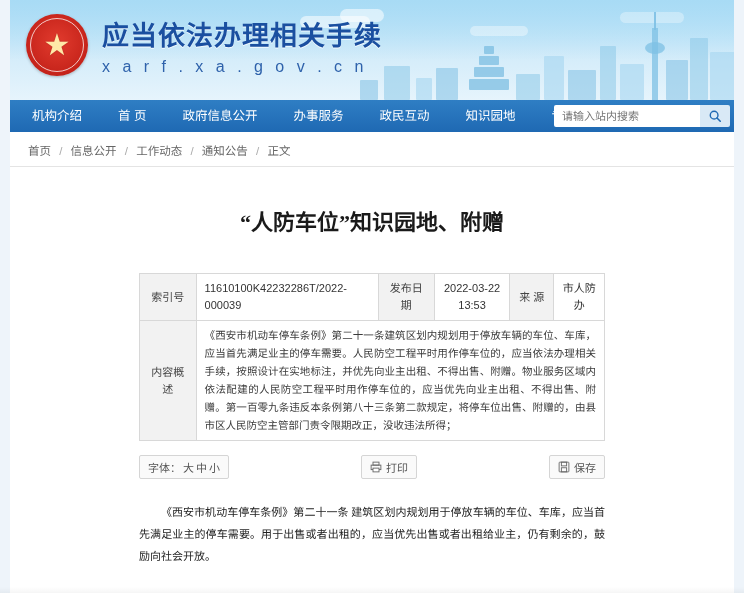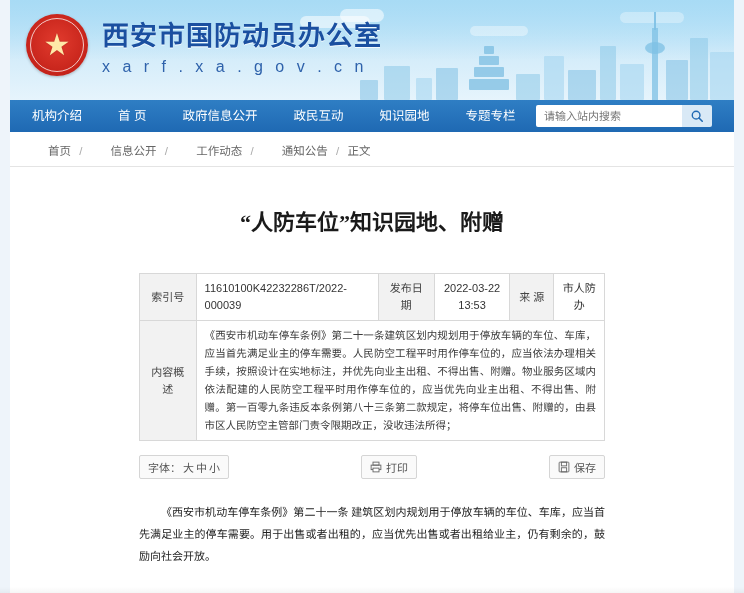--- a/index.html
+++ b/index.html
@@ -156,21 +156,21 @@
   .nav-item {
     color: #ffffff;
     font-size: 12.5px;
     padding: 0 18px;
     line-height: 32px;
     cursor: pointer;
     white-space: nowrap;
   }
   .search-box {
     position: absolute;
-    right: 32px;
+    right: 14px;
     top: 5px;
     display: flex;
     align-items: center;
     height: 22px;
   }
   .search-input {
     width: 130px;
     height: 22px;
     border: none;
     outline: none;
@@ -200,21 +200,21 @@
     margin: 0 10px;
     min-height: 461px;
     box-shadow: 0 0 4px rgba(0,0,0,0.06);
   }
   .breadcrumb {
     font-size: 11.5px;
     color: #666;
     padding: 10px 18px 8px 18px;
     border-bottom: 1px solid #e4e4e4;
   }
-  .breadcrumb .crumb { color: #666; cursor: pointer; margin-left: 20px; }
+  .breadcrumb .crumb { color: #666; cursor: pointer; }
   .breadcrumb .sep { color: #aaa; margin: 0 5px; }
   .breadcrumb .current { color: #666; }
 
   .doc-title {
     text-align: center;
     font-family: "Liberation Serif", "DejaVu Serif", serif;
     font-size: 22px;
     font-weight: bold;
     color: #1a1a1a;
     padding: 26px 40px 20px 40px;
@@ -355,31 +355,32 @@
       <div class="b" style="right:334px; width:26px; height:34px;"></div>
       <div class="b b2" style="right:366px; width:18px; height:20px;"></div>
     </div>
 
     <div class="brand">
       <div class="emblem">
         <div class="ring"></div>
         <div class="star">★</div>
       </div>
       <div class="brand-text">
-        <div class="cn">西安市国防动员办公室</div>
+        <div class="cn">应当依法办理相关手续</div>
         <div class="en">x a r f . x a . g o v . c n</div>
       </div>
     </div>
   </div>
 
   <div class="navbar">
     <div class="nav-items">
       <div class="nav-item">机构介绍</div>
       <div class="nav-item">首 页</div>
       <div class="nav-item">政府信息公开</div>
+      <div class="nav-item">办事服务</div>
       <div class="nav-item">政民互动</div>
       <div class="nav-item">知识园地</div>
       <div class="nav-item">专题专栏</div>
     </div>
     <div class="search-box">
       <input class="search-input" type="text" placeholder="请输入站内搜索" style="">
       <button class="search-btn">
         <svg width="14" height="14" viewBox="0 0 16 16">
           <circle cx="7" cy="7" r="4.4" fill="none" stroke="#1f69b3" stroke-width="1.6"></circle>
           <line x1="10.3" y1="10.3" x2="14" y2="14" stroke="#1f69b3" stroke-width="1.8" stroke-linecap="round"></line>

